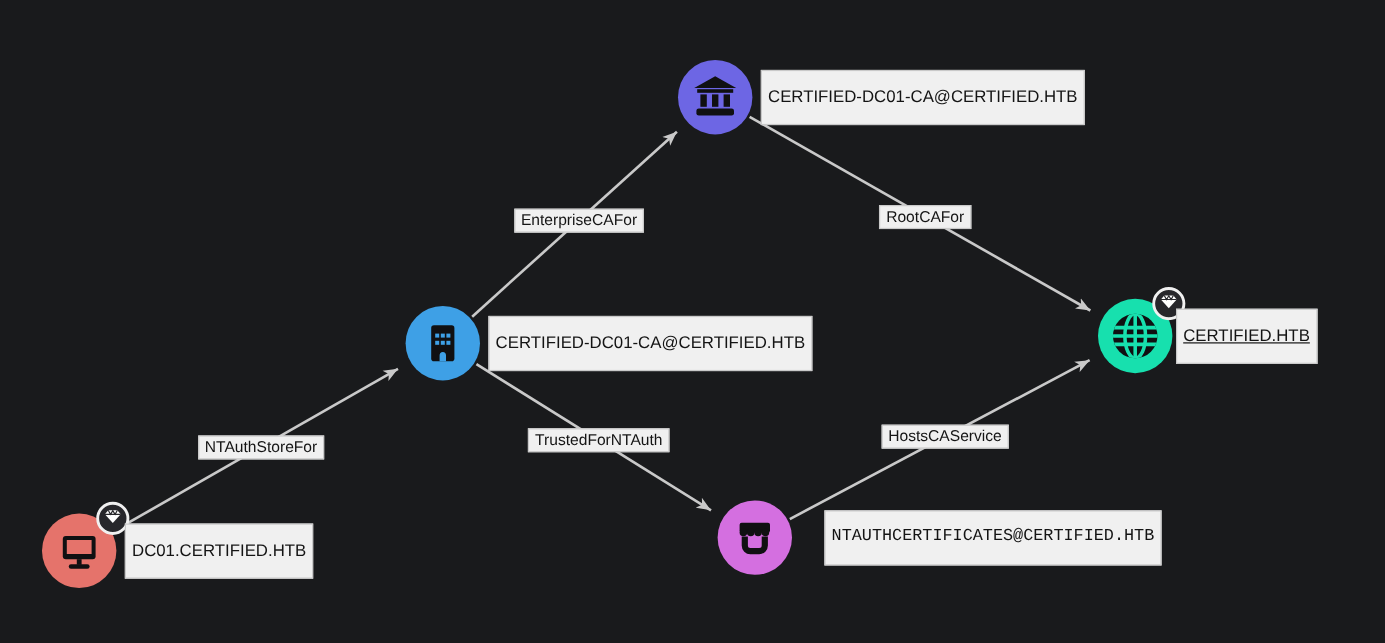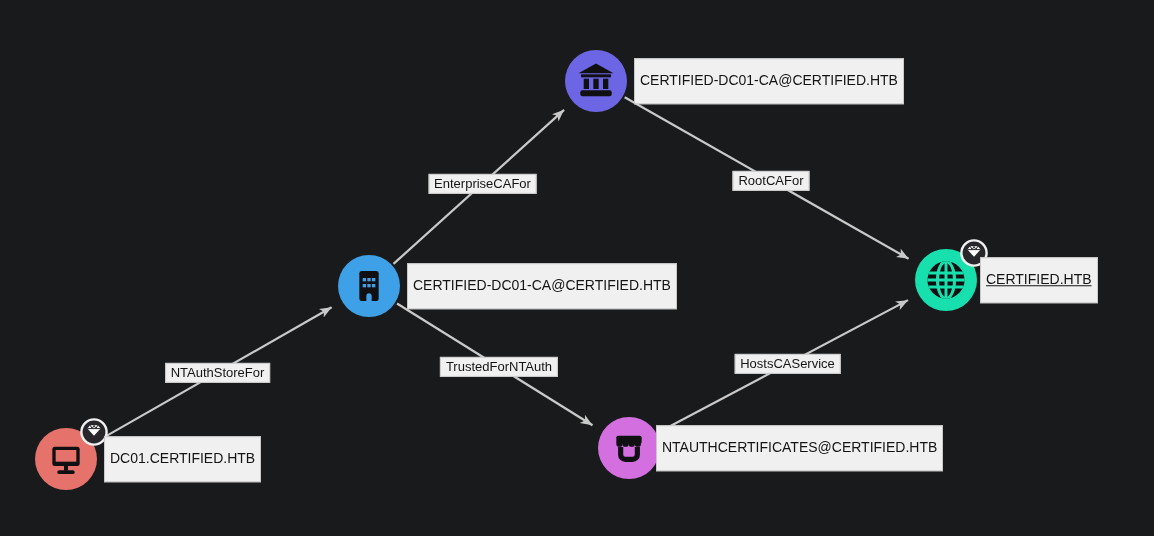--- a/index.html
+++ b/index.html
@@ -96,21 +96,21 @@
         <svg width="40" height="40" viewBox="0 0 24 24">
     <rect x="4.4" y="4.6" width="15.2" height="4.8" rx="1" fill="#101012"></rect>
     <circle cx="6.3" cy="9.4" r="1.9" fill="#101012"></circle>
           <circle cx="9.95" cy="9.4" r="1.9" fill="#101012"></circle>
     <circle cx="13.65" cy="9.4" r="1.9" fill="#101012"></circle>
           <circle cx="17.3" cy="9.4" r="1.9" fill="#101012"></circle>
     <path d="M7 11.4 V16 a2.8 2.8 0 0 0 2.8 2.8 h4.4 A2.8 2.8 0 0 0 17 16 V11.4" fill="none" stroke="#101012" stroke-width="3.1"></path>
         </svg>
       </span>
     </div>
-    <div class="node-label" style="left: 656px; top: 448px;">NTAUTHCERTIFICATES@CERTIFIED.HTB</div>
+    <div class="node-label" style="left: 687px; top: 448px; font-family: Liberation Mono, monospace;">NTAUTHCERTIFICATES@CERTIFIED.HTB</div>
     <div class="node" style="left: 915px; top: 249px; width: 62px; height: 62px; background: rgb(23, 224, 174);">
       <span>
         <svg width="42" height="42" viewBox="0 0 24 24">
     <defs>
             <clipPath id="gclip">
               <circle cx="12" cy="12" r="10.6"></circle>
             </clipPath>
           </defs>
     <circle cx="12" cy="12" r="10.6" fill="#101012"></circle>
     <g clip-path="url(#gclip)" stroke="#17e0ae" stroke-width="1.7" fill="none">

